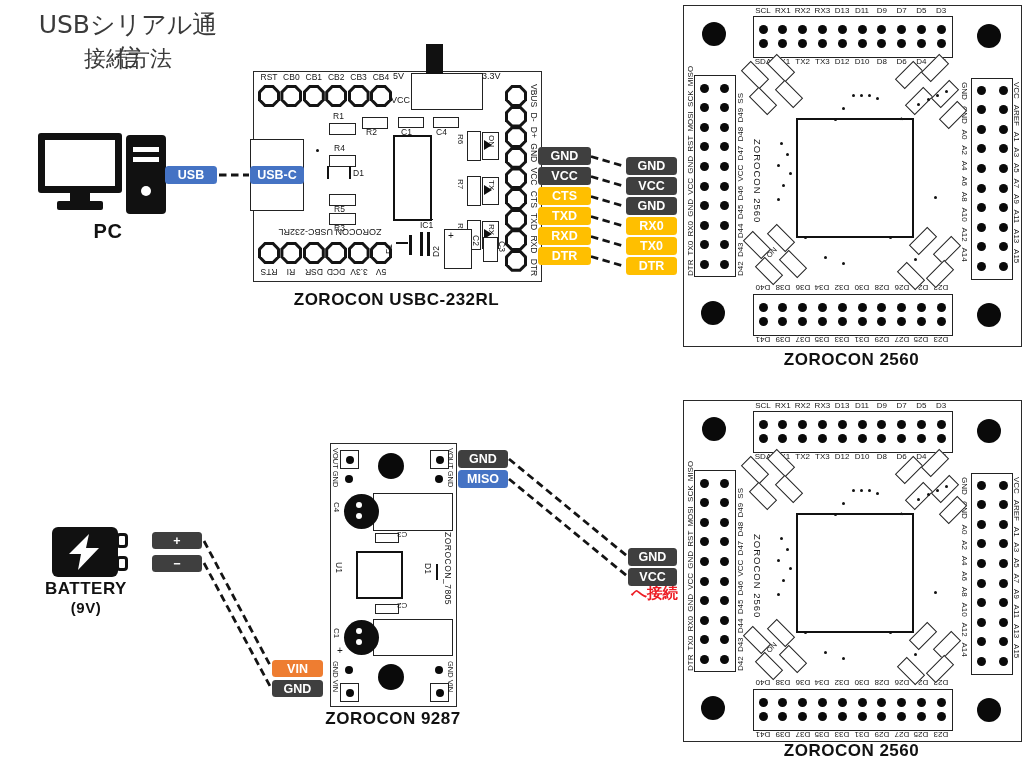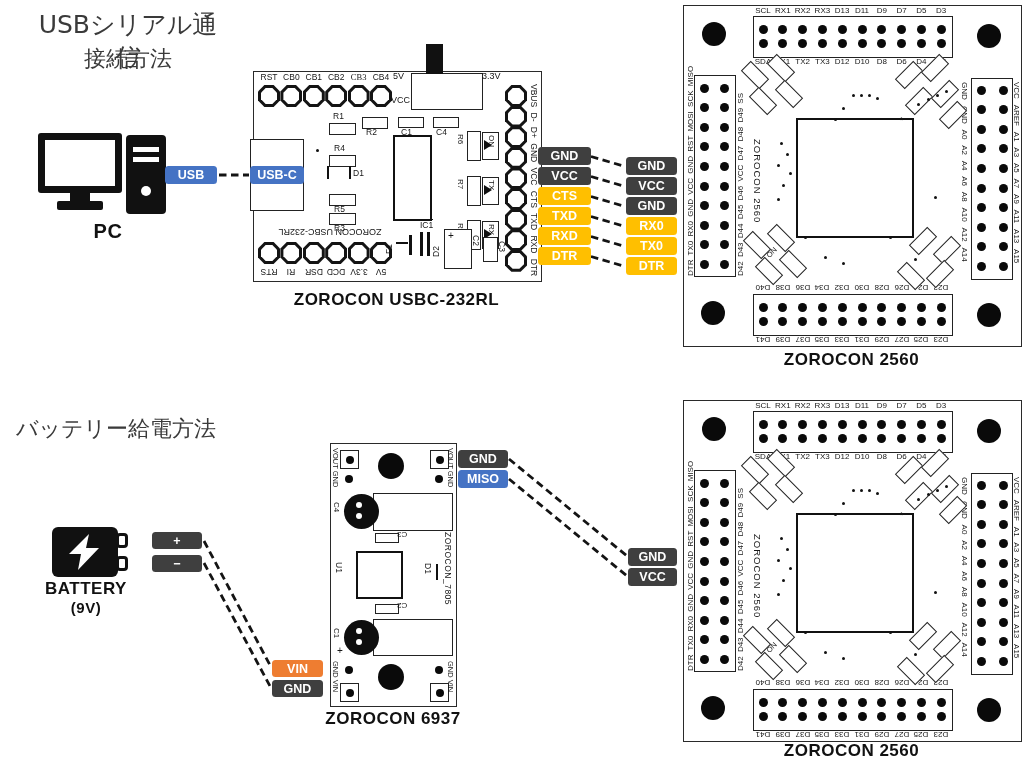--- a/index.html
+++ b/index.html
@@ -85,21 +85,21 @@
       <div class="oct" style="left: 26.4px; top: 170px;"></div>
       <div class="slk ctr rot180" style="left: 25.4px; top: 195px; width: 24px; font-size: 8.5px;">RI</div>
       <div class="slk ctr" style="left: 47.8px; top: 1px; width: 24px; font-size: 8.5px;">CB1</div>
       <div class="oct" style="left: 48.8px; top: 13px;"></div>
       <div class="oct" style="left: 48.8px; top: 170px;"></div>
       <div class="slk ctr rot180" style="left: 47.8px; top: 195px; width: 24px; font-size: 8.5px;">DSR</div>
       <div class="slk ctr" style="left: 70.2px; top: 1px; width: 24px; font-size: 8.5px;">CB2</div>
       <div class="oct" style="left: 71.2px; top: 13px;"></div>
       <div class="oct" style="left: 71.2px; top: 170px;"></div>
       <div class="slk ctr rot180" style="left: 70.2px; top: 195px; width: 24px; font-size: 8.5px;">DCD</div>
-      <div class="slk ctr" style="left: 92.6px; top: 1px; width: 24px; font-size: 8.5px; font-family: Liberation Serif, serif;">CB3</div>
+      <div class="slk ctr" style="left: 92.6px; top: 1px; width: 24px; font-size: 8.5px;">CB3</div>
       <div class="oct" style="left: 93.6px; top: 13px;"></div>
       <div class="oct" style="left: 93.6px; top: 170px;"></div>
       <div class="slk ctr rot180" style="left: 92.6px; top: 195px; width: 24px; font-size: 8.5px;">3.3V</div>
       <div class="slk ctr" style="left: 115px; top: 1px; width: 24px; font-size: 8.5px;">CB4</div>
       <div class="oct" style="left: 116px; top: 13px;"></div>
       <div class="oct" style="left: 116px; top: 170px;"></div>
       <div class="slk ctr rot180" style="left: 115px; top: 195px; width: 24px; font-size: 8.5px;">5V</div>
       <div class="oct" style="left: 251px; top: 13px;"></div>
       <div class="oct" style="left: 251px; top: 33.6px;"></div>
       <div class="oct" style="left: 251px; top: 54.2px;"></div>
@@ -339,21 +339,20 @@
       <div class="mdot" style="left: 93px; top: 192px;"></div>
       <div class="mdot" style="left: 140px; top: 250px;"></div>
       <div class="mdot" style="left: 158px; top: 256px;"></div>
       <div class="mdot" style="left: 230px; top: 252px;"></div>
       <div class="mdot" style="left: 250px; top: 190px;"></div>
       <div class="mdot" style="left: 120px; top: 230px;"></div>
       <div class="mdot" style="left: 205px; top: 230px;"></div>
     </div>
   <div class="cap" style="left:683px;top:350px;width:337px;">ZOROCON 2560</div>
 
-  <div class="jtitle" style="left:16px;top:414px;width:250px;font-size:22px;text-align:left;">バッテリー給電方法</div>
 
   <div>
     <div class="abs" style="left:52px;top:527px;width:66px;height:50px;background:#111;border-radius:6px;"></div>
     <svg class="abs" style="left:52px;top:527px;" width="66" height="50" viewBox="0 0 66 50">
       <polygon points="37,7 17,27 29,27 26,43 47,21 34,21" fill="#fff"></polygon>
     </svg>
     <div class="abs" style="left:116px;top:533px;width:12px;height:15px;border:3.5px solid #111;border-radius:4px;background:#fff;box-sizing:border-box;"></div>
     <div class="abs" style="left:116px;top:556px;width:12px;height:15px;border:3.5px solid #111;border-radius:4px;background:#fff;box-sizing:border-box;"></div>
   </div>
   <div class="cap" style="left:36px;top:579px;width:100px;">BATTERY</div>
@@ -394,23 +393,24 @@
       <div class="slk rot90" style="left: 121px; top: 88px; font-size: 8.5px; letter-spacing: 0.5px;">ZOROCON_7805</div>
       <div class="box15" style="left: 44px; top: 160px; width: 22px; height: 8px;"></div>
       <div class="slk rot180" style="left: 66px; top: 157px; font-size: 8px;">C2</div>
       <div class="box15" style="left: 42px; top: 175px; width: 78px; height: 35px;"></div>
       <div class="capc" style="left: 13px; top: 176px; width: 35px; height: 35px;"></div>
       <div class="wdot" style="left: 25px; top: 184px; width: 6px; height: 6px;"></div>
       <div class="wdot" style="left: 25px; top: 195px; width: 6px; height: 6px;"></div>
       <div class="slk rot90" style="left: 10px; top: 184px; font-size: 8px;">C1</div>
       <div class="slk" style="left: 6px; top: 202px; font-size: 10px;">+</div>
     </div>
-  <div class="cap" style="left:318px;top:709px;width:150px;">ZOROCON 6937</div>
+  <div class="cap" style="left:318px;top:709px;width:150px;">ZOROCON 9287</div>
 
   <div class="note" style="left: 480px; top: 584px; width: 198px; color: rgb(237, 28, 36);">
+    <div>へ接続</div>
   </div>
 
   <div id="board2560b" class="board" style="left:683px;top:400px;width:337px;height:340px;">
       <div class="hole" style="left: 18px; top: 16px; width: 24px; height: 24px;"></div>
       <div class="hole" style="left: 293px; top: 18px; width: 24px; height: 24px;"></div>
       <div class="hole" style="left: 17px; top: 295px; width: 24px; height: 24px;"></div>
       <div class="hole" style="left: 293px; top: 297px; width: 24px; height: 24px;"></div>
       <div class="hbox" style="left: 69px; top: 10px; width: 198px; height: 40px;"></div>
       <div class="hbox" style="left: 69px; top: 288px; width: 198px; height: 40px;"></div>
       <div class="slk ctr" style="left: 66px; top: 0px; width: 26px;">SCL</div>

